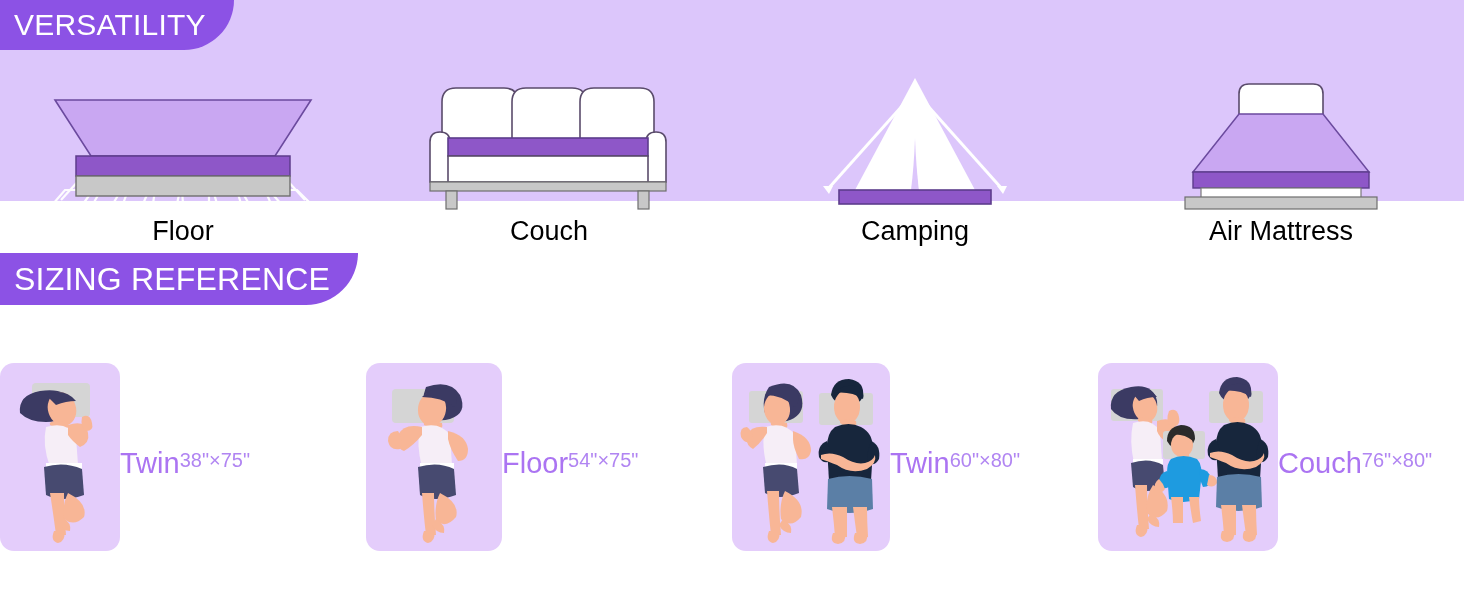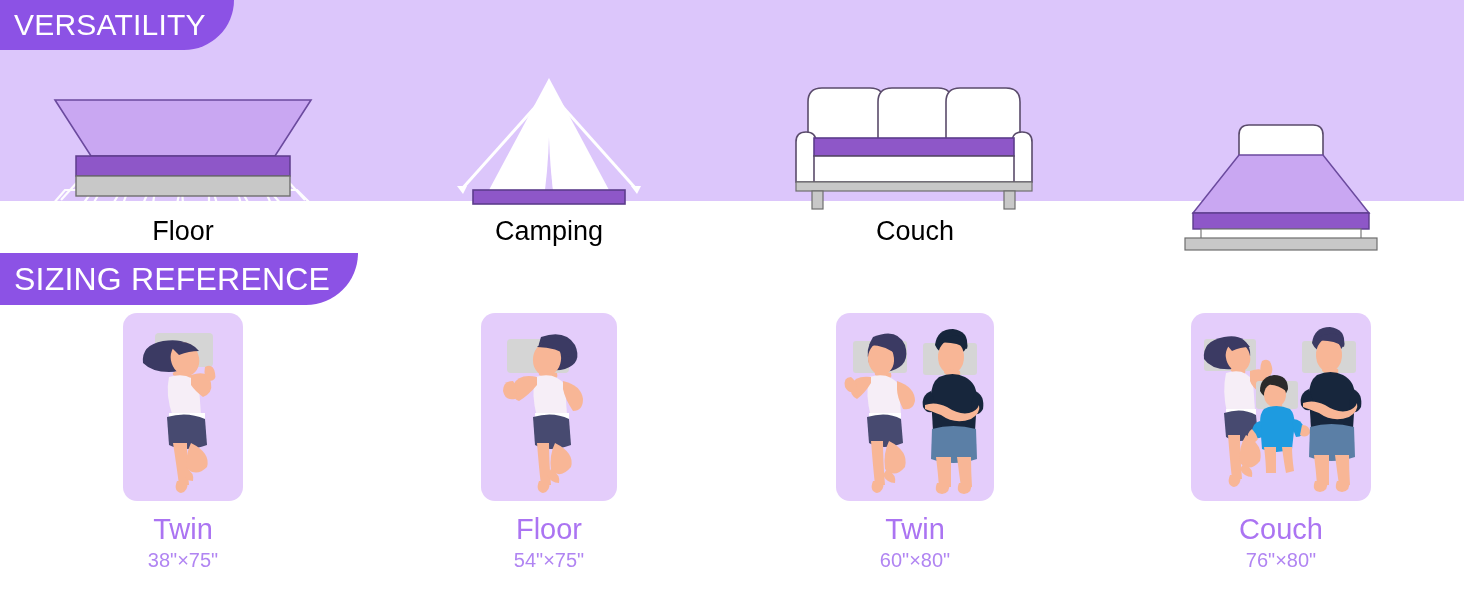--- a/index.html
+++ b/index.html
@@ -48,21 +48,21 @@
   
   .sizing-section{
     position:absolute;left:0;top:253px;width:1464px;height:347px;
     background:#ffffff;
   }
   .size-row{
     position:absolute;left:0;top:60px;width:1464px;height:287px;
     display:flex;
   }
   .size-item{
-    flex:1;display:flex;flex-direction:column;align-items:center;
+    flex:1;display:flex;flex-direction:row;align-items:center;
   }
   .size-card{
     background:#e4cdfb;
     border-radius:14px;
     display:flex;align-items:center;justify-content:center;
     box-sizing:border-box;
   }
   .card-twin{width:120px;height:188px;}
   .card-full{width:136px;height:188px;}
   .card-queen{width:158px;height:188px;}
@@ -105,66 +105,67 @@
             <polygon points="48,66 232,66 268,10 12,10" fill="#c9a7f2" stroke="#6b4a9e" stroke-width="1.6" transform="translate(0,18) scale(1,1)"></polygon>
             <rect x="33" y="84" width="214" height="20" fill="#8e57c8" stroke="#5d3d8c" stroke-width="1.5"></rect>
             <rect x="33" y="104" width="214" height="20" fill="#c8c8c8" stroke="#6e6e6e" stroke-width="1.4"></rect>
           </svg>
         </div>
         <div class="vers-label">Floor</div>
       </div>
 
       <div class="vers-item">
         <div class="vers-art">
-          <svg width="200" height="140" viewBox="0 0 200 140">
-            <g stroke="#ffffff" stroke-width="3" fill="none">
-              <path d="M96 24 L12 118"></path>
-                <path d="M104 24 L188 118"></path>
-            </g>
-            <path d="M100 6 L160 118 L104 118 Q98 70 100 6 Z" fill="#ffffff"></path>
-            <path d="M100 6 L40 118 L96 118 Q102 70 100 6 Z" fill="#ffffff"></path>
-            <path d="M100 22 L150 118 L104 118 Q100 72 100 22 Z" fill="#ffffff"></path>
-            <polygon points="8,114 18,114 14,122" fill="#ffffff"></polygon>
-            <polygon points="182,114 192,114 188,122" fill="#ffffff"></polygon>
-            <rect x="24" y="118" width="152" height="14" fill="#8e57c8" stroke="#5d3d8c" stroke-width="1.6"></rect>
-          </svg>
-        </div>
-        <div class="vers-label">Camping</div>
-      </div>
-
-      <div class="vers-item">
-        <div class="vers-art">
           <svg width="250" height="140" viewBox="0 0 250 140">
             <g stroke="#5a4b6b" stroke-width="1.6">
               <path d="M18 78 L18 30 Q18 16 32 16 L80 16 Q94 16 94 30 L94 78 Z" fill="#ffffff"></path>
               <path d="M88 78 L88 30 Q88 16 102 16 L148 16 Q162 16 162 30 L162 78 Z" fill="#ffffff"></path>
               <path d="M156 78 L156 30 Q156 16 170 16 L216 16 Q230 16 230 30 L230 78 Z" fill="#ffffff"></path>
               <path d="M6 110 L6 70 Q6 60 16 60 Q26 60 26 70 L26 110 Z" fill="#ffffff"></path>
               <path d="M222 110 L222 70 Q222 60 232 60 Q242 60 242 70 L242 110 Z" fill="#ffffff"></path>
               <rect x="24" y="66" width="200" height="18" fill="#8e57c8" stroke="#5d3d8c"></rect>
               <rect x="24" y="84" width="200" height="26" fill="#ffffff"></rect>
               <rect x="6" y="110" width="236" height="9" fill="#c8c8c8" stroke="#6e6e6e" stroke-width="1.2"></rect>
               <rect x="22" y="119" width="11" height="18" fill="#c8c8c8" stroke="#6e6e6e" stroke-width="1.2"></rect>
               <rect x="214" y="119" width="11" height="18" fill="#c8c8c8" stroke="#6e6e6e" stroke-width="1.2"></rect>
             </g>
           </svg>
         </div>
         <div class="vers-label">Couch</div>
       </div>
 
       <div class="vers-item">
         <div class="vers-art">
+          <svg width="200" height="140" viewBox="0 0 200 140">
+            <g stroke="#ffffff" stroke-width="3" fill="none">
+              <path d="M96 24 L12 118"></path>
+                <path d="M104 24 L188 118"></path>
+            </g>
+            <path d="M100 6 L160 118 L104 118 Q98 70 100 6 Z" fill="#ffffff"></path>
+            <path d="M100 6 L40 118 L96 118 Q102 70 100 6 Z" fill="#ffffff"></path>
+            <path d="M100 22 L150 118 L104 118 Q100 72 100 22 Z" fill="#ffffff"></path>
+            <polygon points="8,114 18,114 14,122" fill="#ffffff"></polygon>
+            <polygon points="182,114 192,114 188,122" fill="#ffffff"></polygon>
+            <rect x="24" y="118" width="152" height="14" fill="#8e57c8" stroke="#5d3d8c" stroke-width="1.6"></rect>
+          </svg>
+        </div>
+        <div class="vers-label">Camping</div>
+      </div>
+
+      <div class="vers-item">
+        <div class="vers-art">
           <svg width="220" height="140" viewBox="0 0 220 140">
             <path d="M68 44 L68 22 Q68 12 78 12 L142 12 Q152 12 152 22 L152 44 Z" fill="#ffffff" stroke="#5a4b6b" stroke-width="1.6"></path>
             <polygon points="68,42 152,42 198,100 22,100" fill="#c9a7f2" stroke="#6b4a9e" stroke-width="1.5"></polygon>
             <rect x="22" y="100" width="176" height="16" fill="#8e57c8" stroke="#5d3d8c" stroke-width="1.4"></rect>
             <rect x="30" y="116" width="160" height="14" fill="#ffffff" stroke="#7a7a7a" stroke-width="1.2"></rect>
             <rect x="14" y="125" width="192" height="12" fill="#c8c8c8" stroke="#6e6e6e" stroke-width="1.2"></rect>
           </svg>
         </div>
+        <div class="vers-label">Air Mattress</div>
       </div>
 
     </div>
   </div>
 
   <div class="sizing-section">
 
     <div class="banner banner-sizing">
       <span>SIZING REFERENCE</span>
     </div>

